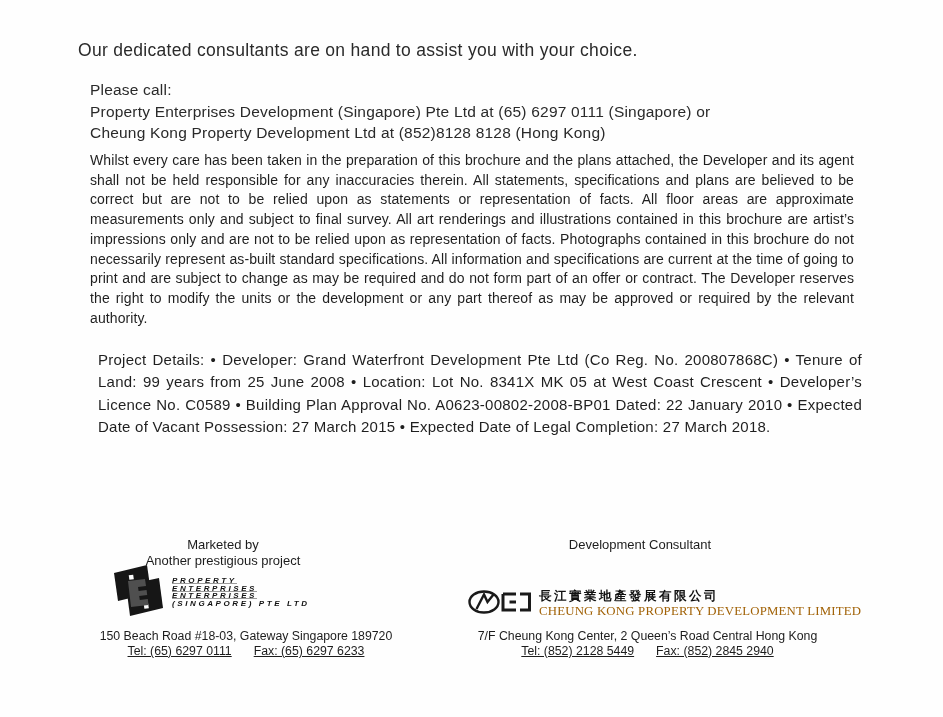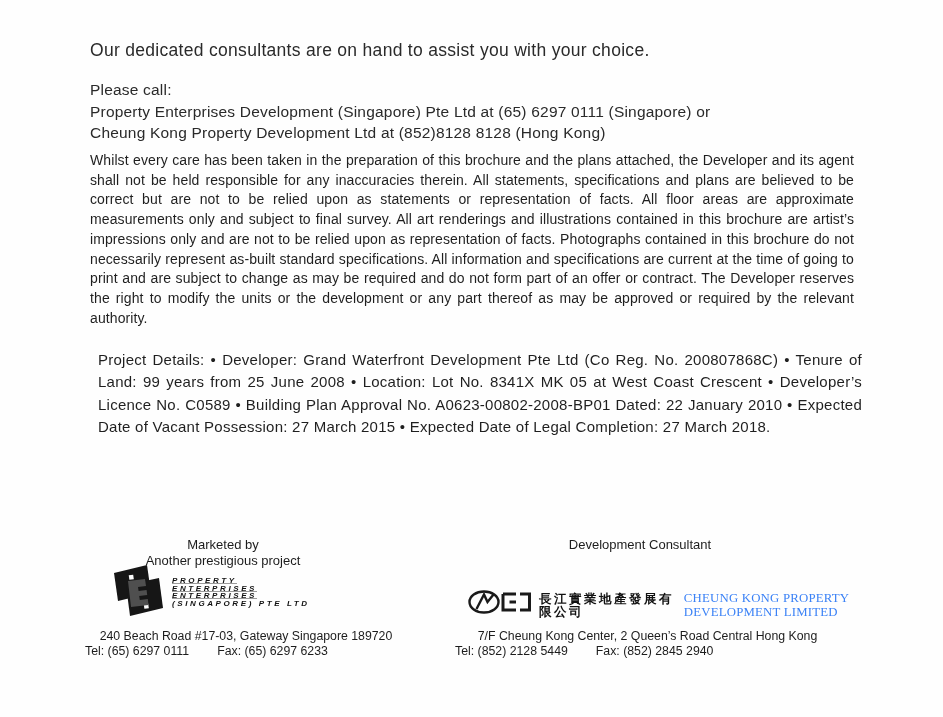--- a/index.html
+++ b/index.html
@@ -6,21 +6,21 @@
   .page{
     position:relative;
     width:943px;height:717px;
     background:#fefefe;
     font-family:"Liberation Sans", sans-serif;
     color:#222;
     overflow:hidden;
     margin:0 auto;
   }
   .headline{
-    position:absolute;left:90px;top:40px;width:790px;
+    position:absolute;left:78px;top:40px;width:790px;
     font-size:17.5px;letter-spacing:.3px;color:#2a2a2a;
   }
   .contact{
     position:absolute;left:90px;top:79px;width:790px;
     font-size:15.5px;line-height:21.5px;color:#2a2a2a;letter-spacing:.2px;
   }
   .disclaimer{
     position:absolute;left:90px;top:151px;width:764px;
     font-size:14px;line-height:19.7px;text-align:justify;color:#1f1f1f;
     letter-spacing:.1px;
@@ -44,33 +44,33 @@
   .ped-line span{
     display:inline-block;
     font-size:8px;font-weight:bold;letter-spacing:2.6px;color:#111;
     padding-bottom:2px;margin-bottom:1.5px;
   }
   .ped-line.ruled span{border-bottom:1px solid #9a9a9a;}
   .mk-address{
     position:absolute;left:85px;top:629px;width:322px;
     text-align:center;font-size:12.3px;line-height:14.8px;color:#1c1c1c;
   }
-  .phones{display:flex;justify-content:flex-start;gap:28px;}
+  .phones{display:flex;justify-content:center;gap:22px;text-decoration:underline;}
   .ck-row{
     position:absolute;left:468px;top:584px;
     display:flex;align-items:center;gap:7px;
   }
-  .ck-names{display:flex;flex-direction:row;align-items:flex-end;}
+  .ck-names{display:flex;flex-direction:column;}
   .ck-cn{
     font-size:12.5px;font-weight:bold;letter-spacing:2.5px;color:#111;
     line-height:13px;
   }
   .ck-en{
     font-family:"Liberation Serif", serif;
-    font-size:12.8px;letter-spacing:.2px;color:#3b82f6;line-height:14px;margin-top:1px;
+    font-size:12.8px;letter-spacing:.2px;color:#a16207;line-height:14px;margin-top:1px;
   }
   .dc-address{
     position:absolute;left:455px;top:629px;width:385px;
     text-align:center;font-size:12.3px;line-height:14.8px;color:#1c1c1c;
   }
 </style>
 </head>
 <body>
 
 <div class="page">
@@ -103,21 +103,21 @@
   </div>
 
   <div class="ped-text">
     <div class="ped-line ruled"><span>PROPERTY</span></div>
     <div class="ped-line ruled"><span>ENTERPRISES</span></div>
     <div class="ped-line ruled"><span>ENTERPRISES</span></div>
     <div class="ped-line"><span>(SINGAPORE) PTE LTD</span></div>
   </div>
 
   <div class="mk-address">
-    <div>240 Beach Road #17-03, Gateway Singapore 189720</div>
+    <div>150 Beach Road #18-03, Gateway Singapore 189720</div>
     <div class="phones">
       <span>Tel: (65) 6297 0111</span>
       <span>Fax: (65) 6297 6233</span>
     </div>
   </div>
 
   <div class="dc-heading">Development Consultant</div>
 
   <div class="ck-row">
     <span>

